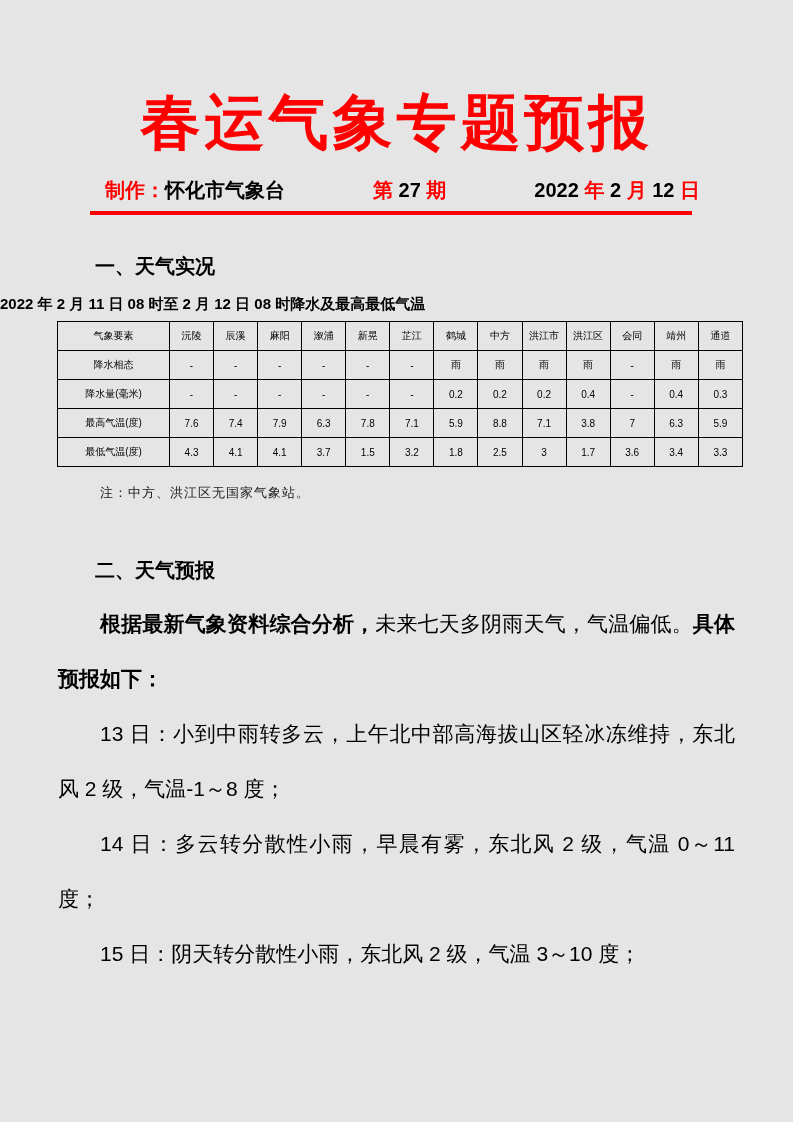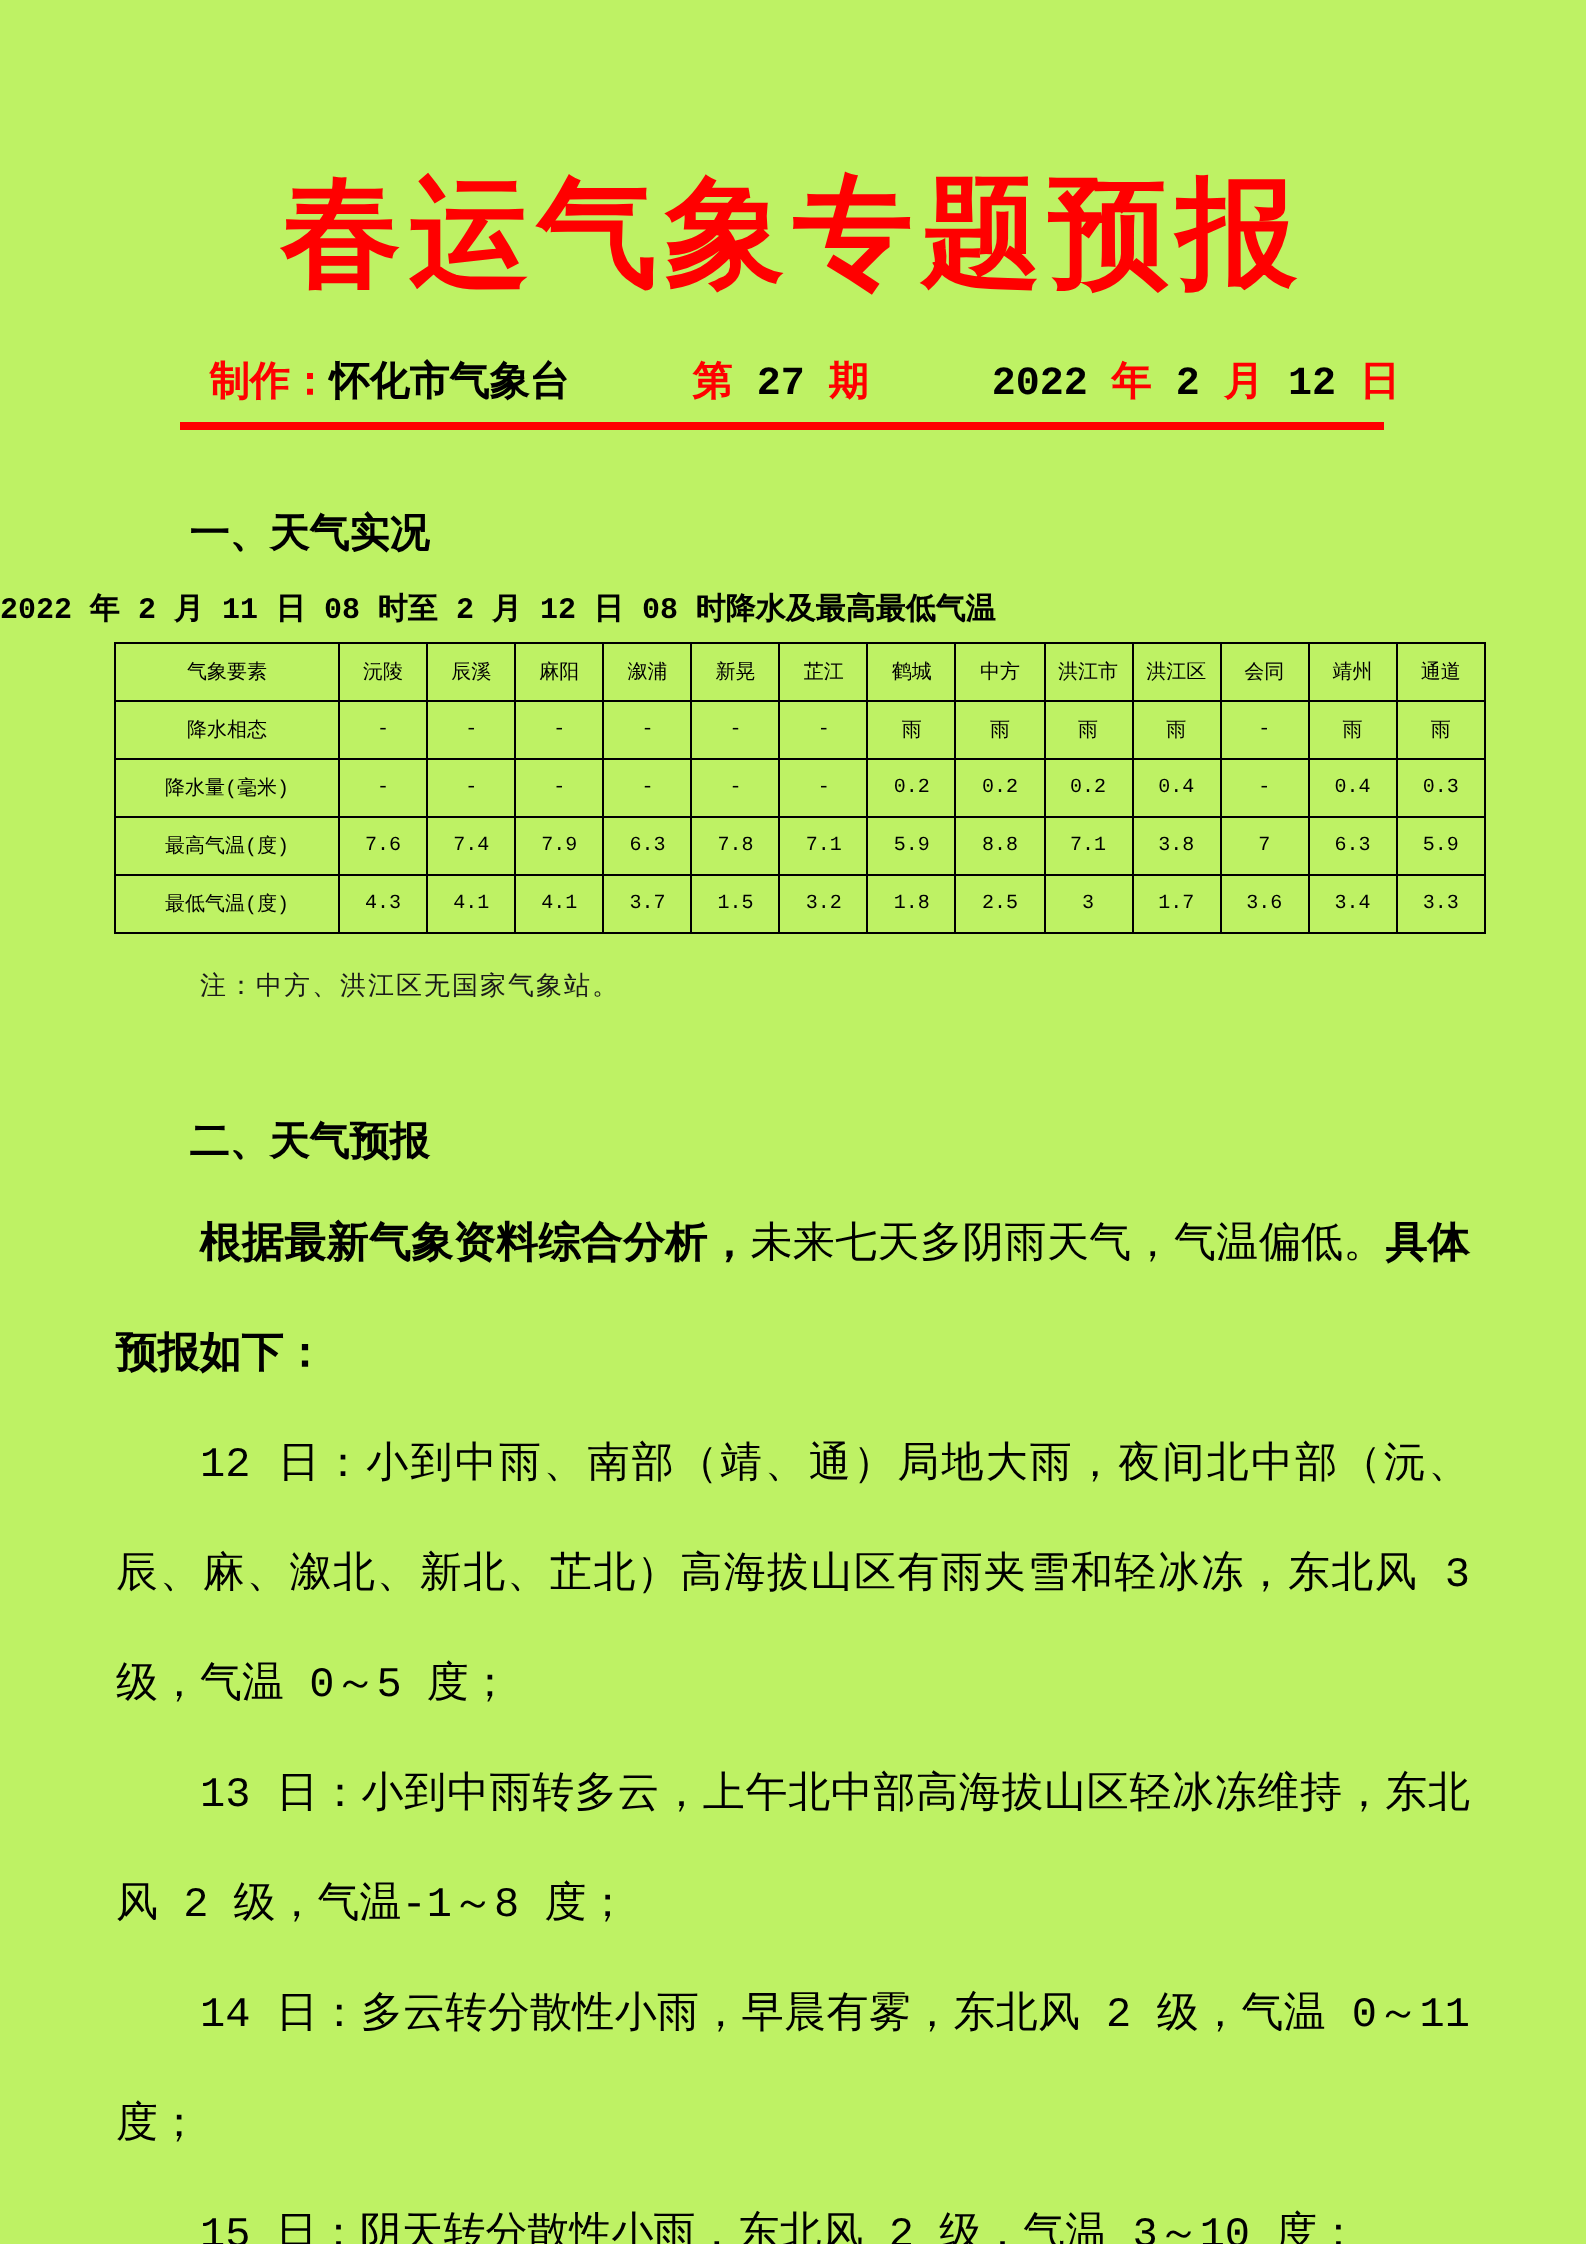--- a/index.html
+++ b/index.html
@@ -1,20 +1,20 @@
 <!DOCTYPE html>
 <html><head>
 <meta charset="utf-8">
 <style>
   * { margin:0; padding:0; box-sizing:border-box; }
   html,body { background:#ffffff; }
   .page {
     position:relative; width:793px; height:1122px; margin:0 auto;
-    background:#bef264; overflow:hidden; color:#000;
-    font-family:Liberation Mono, monospace;
+    background:#e5e5e5; overflow:hidden; color:#000;
+    font-family:Liberation Sans, sans-serif;
   }
   .doc-title {
     padding-top:88px; text-align:center;
     font-size:60px; line-height:1.15; font-weight:700;
     color:#ff0000; letter-spacing:4px; white-space:nowrap;
   }
   .meta-row {
     display:flex; justify-content:space-between; align-items:center;
     margin:20px 93px 0 105px;
     font-size:20px; font-weight:700; white-space:nowrap;
@@ -187,18 +187,17 @@
         </tr>
       </tbody>
     </table>
 
   <div class="note">注：中方、洪江区无国家气象站。</div>
 
   <h2 class="sec-heading sec2">二、天气预报</h2>
 
   <p class="body-p intro"><span class="b">根据最新气象资料综合分析，</span><span>未来七天多阴雨天气，气温偏低。</span><span class="b">具体预报如下：</span></p>
 
-  <p class="body-p">12 日：小到中雨、南部（靖、通）局地大雨，夜间北中部（沅、辰、麻、溆北、新北、芷北）高海拔山区有雨夹雪和轻冰冻，东北风 3 级，气温 0～5 度；</p>
   <p class="body-p">13 日：小到中雨转多云，上午北中部高海拔山区轻冰冻维持，东北风 2 级，气温-1～8 度；</p>
   <p class="body-p">14 日：多云转分散性小雨，早晨有雾，东北风 2 级，气温 0～11 度；</p>
   <p class="body-p">15 日：阴天转分散性小雨，东北风 2 级，气温 3～10 度；</p>
 
 </div>
 
 </body></html>

